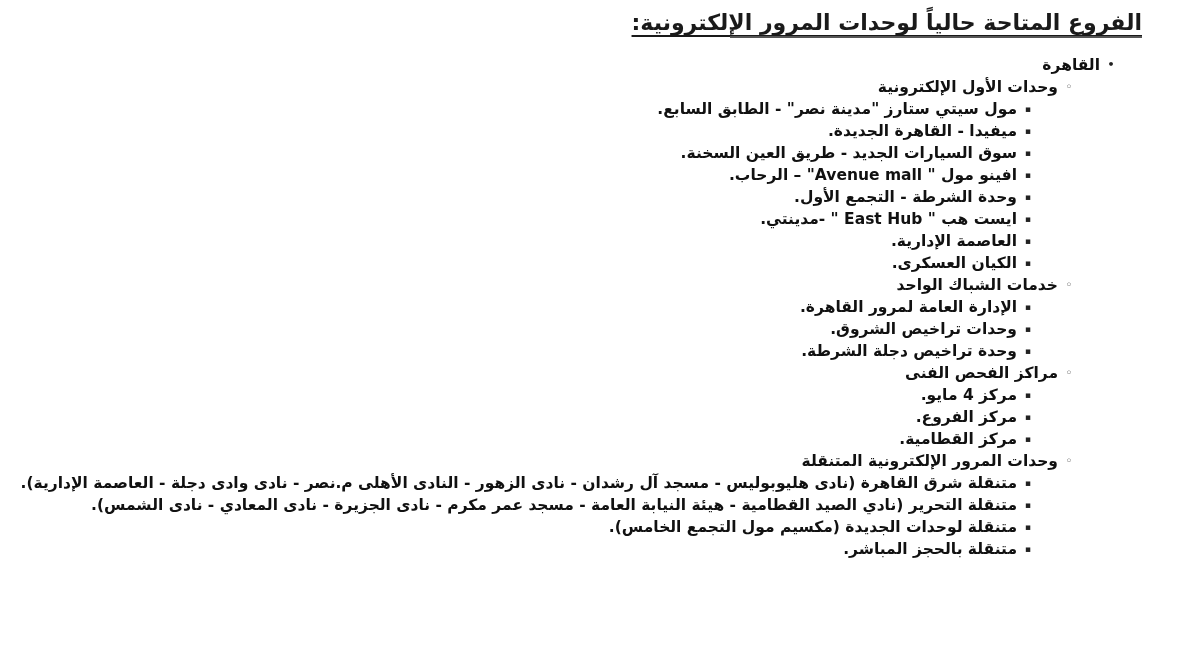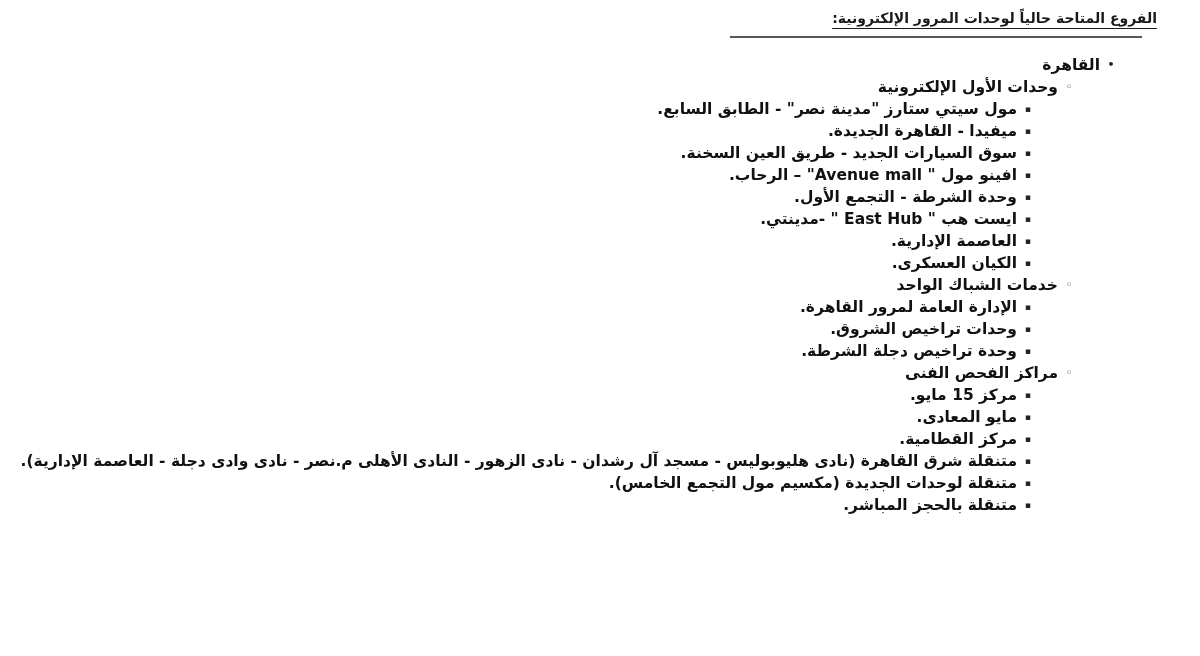--- a/index.html
+++ b/index.html
@@ -3,22 +3,22 @@
 <meta charset="utf-8">
 <style>
   html, body { margin: 0; padding: 0; background: #ffffff; }
   body {
     width: 1200px; height: 656px; overflow: hidden; position: relative;
     font-family: "DejaVu Sans", "Liberation Sans", sans-serif;
     color: #111; direction: rtl;
   }
   .doc { position: absolute; top: 0; right: 0; width: 1200px; }
   .title {
-    position: absolute; top: 10px; right: 43px;
-    font-size: 14px; font-weight: bold; text-decoration: underline;
+    position: absolute; top: 10px; right: 58px;
+    font-size: 22px; font-weight: bold; text-decoration: underline;
     text-underline-offset: 5px; color: #1a1a1a; white-space: nowrap;
   }
   .title-rule {
     position: absolute; top: 36px; right: 58px; width: 412px; height: 1.5px;
     background: #555;
   }
   ul { list-style: none; margin: 0; padding: 0; }
   .lvl1 { position: absolute; top: 54px; right: 78px; }
   .lvl1 > li > .row, .lvl2 > li > .row, .lvl3 > li {
     font-size: 15.5px; font-weight: bold; line-height: 22px;
@@ -65,29 +65,31 @@
           <ul class="lvl3">
             <li><span class="bullet b3">▪</span><span>الإدارة العامة لمرور القاهرة.</span></li>
             <li><span class="bullet b3">▪</span><span>وحدات تراخيص الشروق.</span></li>
             <li><span class="bullet b3">▪</span><span>وحدة تراخيص دجلة الشرطة.</span></li>
           </ul>
         </li>
 
         <li>
           <div class="row"><span class="bullet b2">◦</span><span>مراكز الفحص الفنى</span></div>
           <ul class="lvl3">
-            <li><span class="bullet b3">▪</span><span>مركز 15 مايو.</span></li>
-            <li><span class="bullet b3">▪</span><span>مايو المعادى.</span></li>
+            <li><span class="bullet b3">▪</span><span>مركز 4 مايو.</span></li>
+            <li><span class="bullet b3">▪</span><span>مركز الفروع.</span></li>
             <li><span class="bullet b3">▪</span><span>مركز القطامية.</span></li>
           </ul>
         </li>
 
         <li>
+          <div class="row"><span class="bullet b2">◦</span><span>وحدات المرور الإلكترونية المتنقلة</span></div>
           <ul class="lvl3">
             <li><span class="bullet b3">▪</span><span>متنقلة شرق القاهرة (نادى هليوبوليس - مسجد آل رشدان - نادى الزهور - النادى الأهلى م.نصر - نادى وادى دجلة - العاصمة الإدارية).</span></li>
+            <li><span class="bullet b3">▪</span><span>متنقلة التحرير (نادي الصيد القطامية - هيئة النيابة العامة - مسجد عمر مكرم - نادى الجزيرة - نادى المعادي - نادى الشمس).</span></li>
             <li><span class="bullet b3">▪</span><span>متنقلة لوحدات الجديدة (مكسيم مول التجمع الخامس).</span></li>
             <li><span class="bullet b3">▪</span><span>متنقلة بالحجز المباشر.</span></li>
           </ul>
         </li>
       </ul>
     </li>
   </ul>
 </div>
 
 </body></html>

